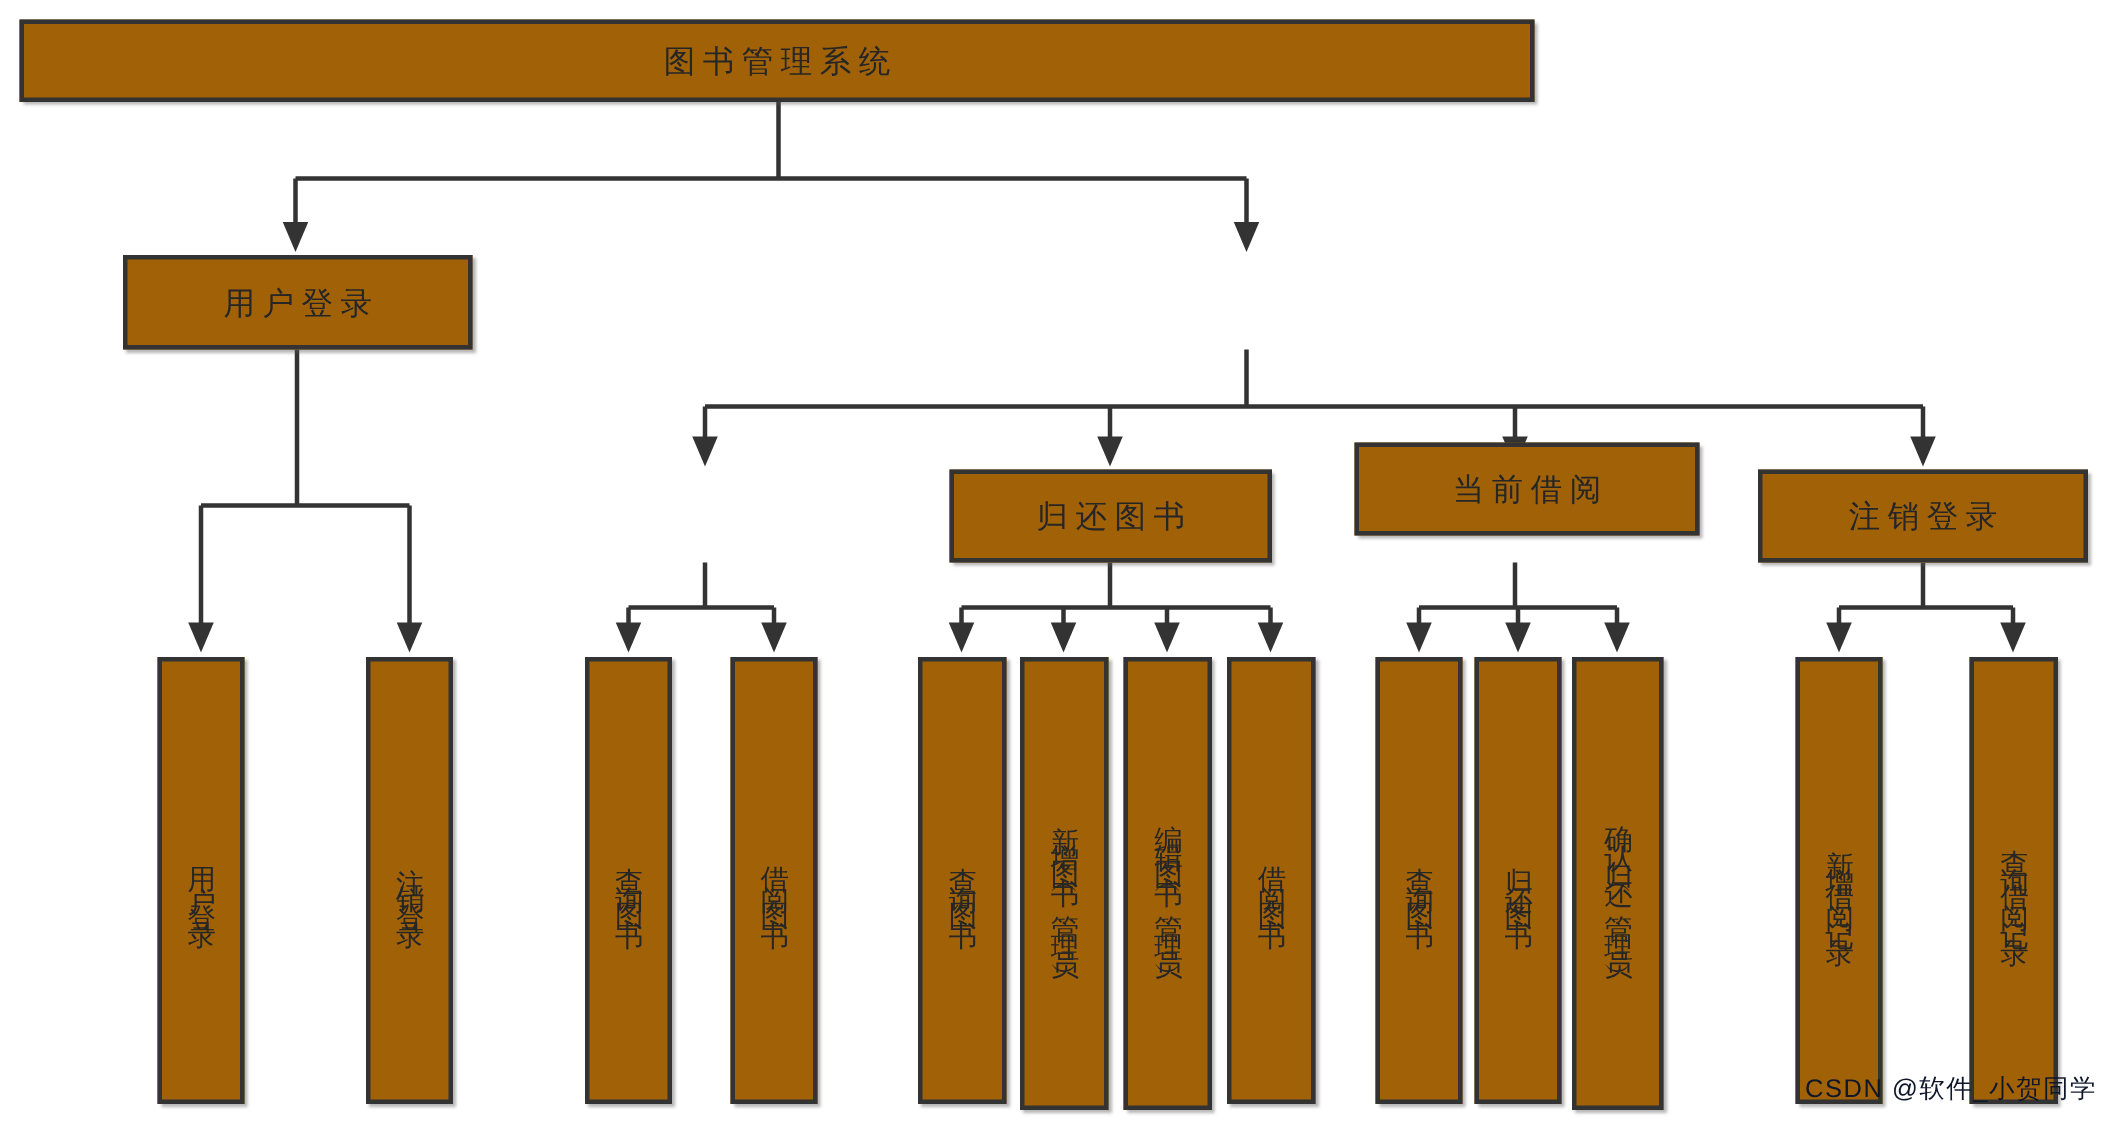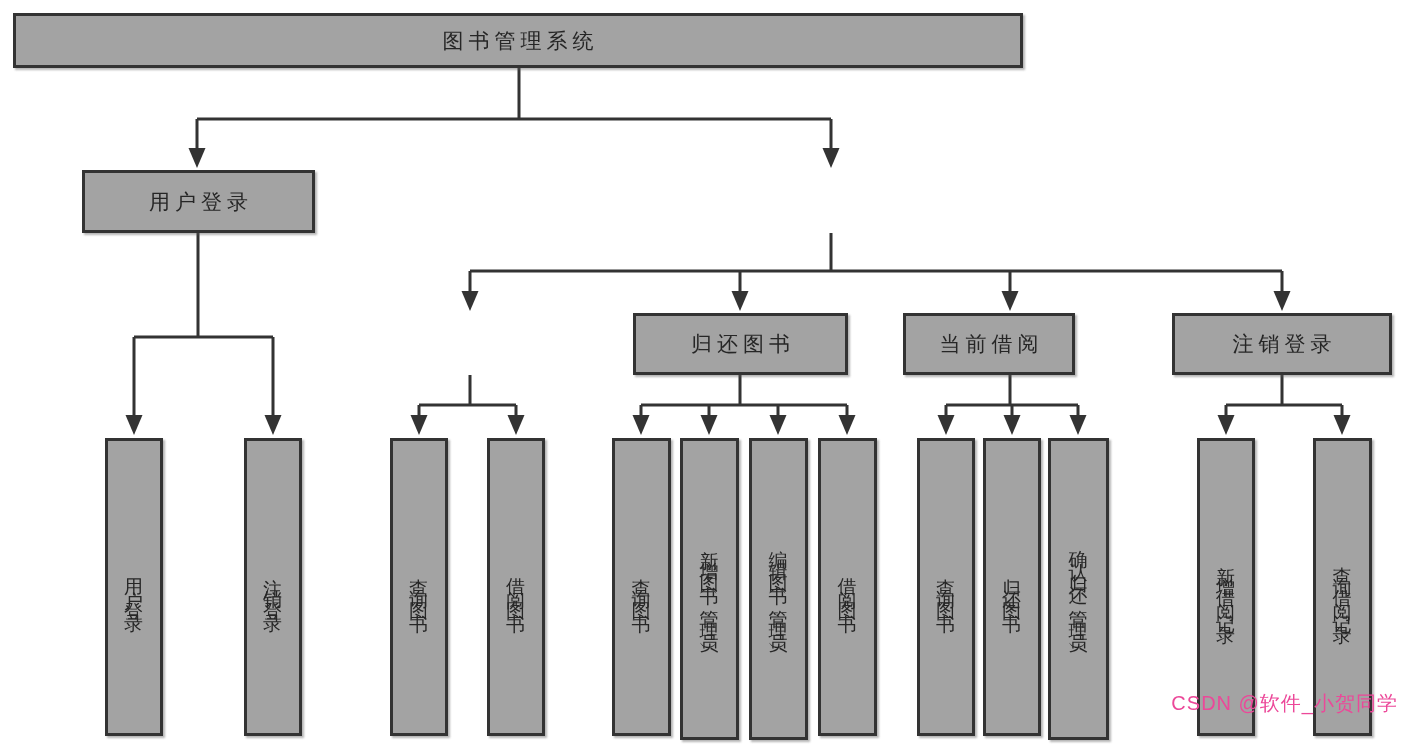--- a/index.html
+++ b/index.html
@@ -9,21 +9,21 @@
     background:#ffffff;
     font-family:"Liberation Sans", sans-serif;
     overflow:hidden;
   }
   .connectors{position:absolute;left:0;top:0;width:1405px;height:747px;}
   .connectors path{stroke:#333333;stroke-width:3;fill:none;}
   .connectors polygon{fill:#333333;stroke:none;}
   .box{
     position:absolute;
     box-sizing:border-box;
-    background:#a3a3a3;
+    background:#a16207;
     border:3px solid #333333;
     box-shadow:2px 2px 2px rgba(90,90,90,0.45);
     display:flex;align-items:center;justify-content:center;
     color:#262626;
   }
   .box.h span{
     font-size:21px;
     letter-spacing:5px;
     text-indent:5px;
     white-space:nowrap;
@@ -31,24 +31,24 @@
   .box.v span{
     writing-mode:vertical-rl;
     text-orientation:mixed;
     font-size:19px;
     line-height:1;
     letter-spacing:12px;
     white-space:nowrap;
   }
   .watermark{
     position:absolute;
-    right:7px;top:690px;
-    font-size:20px;
+    right:7px;top:714px;
+    font-size:17px;
     letter-spacing:1px;
-    color:#ec4899;
+    color:#0f172a;
     white-space:nowrap;
   }
 </style>
 </head>
 <body>
 
 <div class="stage">
 
   <svg class="connectors" viewBox="0 0 1405 747" xmlns="http://www.w3.org/2000/svg">
 
@@ -90,21 +90,21 @@
     <span>图书管理系统</span>
   </div>
 
   <div class="box h" style="left:82px;top:170px;width:233px;height:63px">
     <span>用户登录</span>
   </div>
 
   <div class="box h" style="left:633px;top:313px;width:215px;height:62px">
     <span>归还图书</span>
   </div>
-  <div class="box h" style="left:903px;top:313px;width:172px;height:62px">
+  <div class="box h" style="left:903px;top:295px;width:230px;height:62px">
     <span>当前借阅</span>
   </div>
   <div class="box h" style="left:1172px;top:313px;width:220px;height:62px">
     <span>注销登录</span>
   </div>
 
   <div class="box v" style="left:105px;top:438px;width:58px;height:298px">
     <span>用户登录</span>
   </div>
   <div class="box v" style="left:244px;top:438px;width:58px;height:298px">

